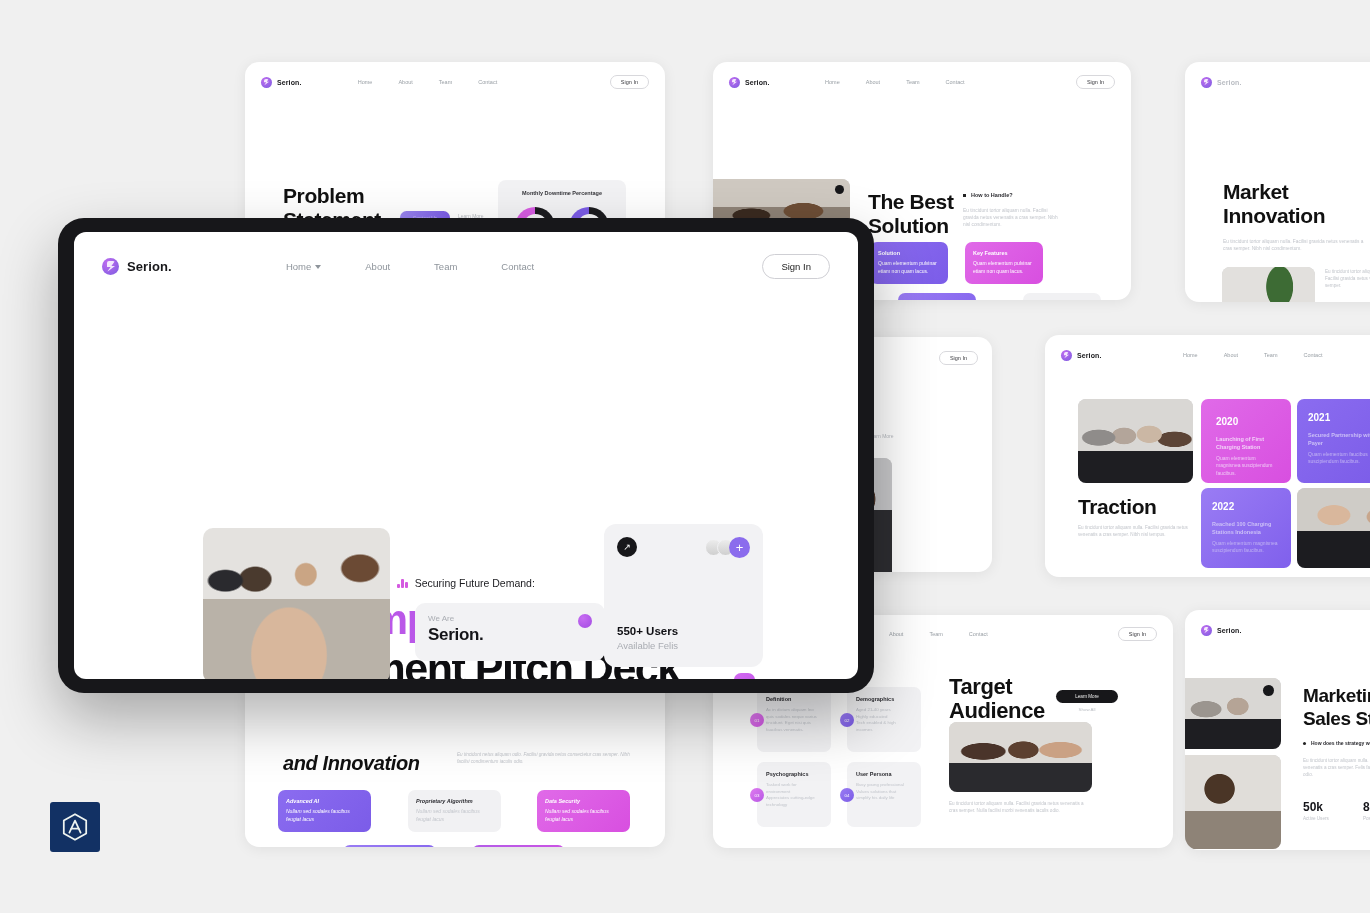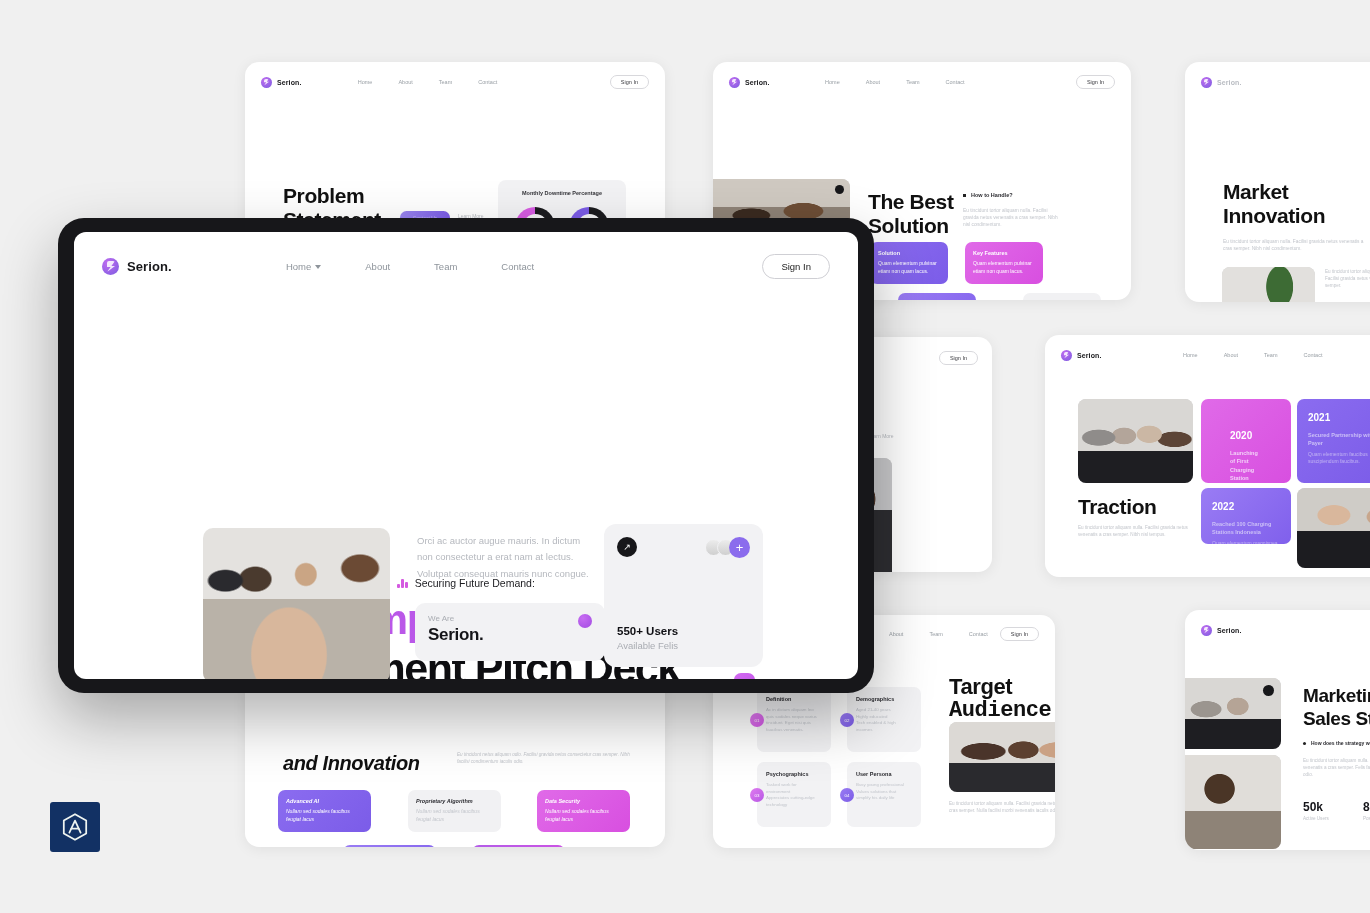--- a/index.html
+++ b/index.html
@@ -380,59 +380,59 @@
 
     <div class="photo" style="position:absolute;left:33px;top:64px;width:115px;height:84px;">
       <div class="ph" style="background:
         radial-gradient(ellipse at 18% 46%, #8f8c8a 0 12%, transparent 13%),
         radial-gradient(ellipse at 40% 44%, #b3a59a 0 12%, transparent 13%),
         radial-gradient(ellipse at 62% 42%, #cbb7a4 0 12%, transparent 13%),
         radial-gradient(ellipse at 84% 48%, #5c4436 0 12%, transparent 13%),
         linear-gradient(180deg,#d9d7d4 0 62%, #1e1e22 62% 100%);"></div>
     </div>
 
-    <div class="chip magenta" style="position:absolute;left:156px;top:64px;width:90px;height:84px;padding:29px;">
+    <div class="chip magenta" style="position:absolute;left:156px;top:64px;width:90px;height:84px;padding:15px;">
       <span style="display:block;font-size:10px;font-weight:700;margin-bottom:6px;">2020</span>
       <span class="chip-t" style="color:#f3d2f8;">Launching of First Charging Station</span>
       <span style="color:#f0c8f5;">Quam elementum magnisnea suscipiendum faucibus.</span>
     </div>
     <div class="chip violet" style="position:absolute;left:252px;top:64px;width:90px;height:84px;padding:11px;">
       <span style="display:block;font-size:10px;font-weight:700;margin-bottom:6px;">2021</span>
       <span class="chip-t" style="color:#ccc0f7;">Secured Partnership with Payer</span>
       <span style="color:#c0b2f3;">Quam elementum faucibus suscipiendum faucibus.</span>
     </div>
-    <div class="chip violet2" style="position:absolute;left:156px;top:153px;width:90px;height:56px;padding:11px;">
+    <div class="chip violet2" style="position:absolute;left:156px;top:153px;width:90px;height:80px;padding:11px;">
       <span style="display:block;font-size:10px;font-weight:700;margin-bottom:6px;">2022</span>
       <span class="chip-t" style="color:#ccc0f7;">Reached 100 Charging Stations Indonesia</span>
       <span style="color:#c0b2f3;">Quam elementum magnisnea suscipiendum faucibus.</span>
     </div>
     <div class="photo" style="position:absolute;left:252px;top:153px;width:123px;height:80px;">
       <div class="ph" style="background:
         radial-gradient(ellipse at 30% 34%, #d9b79c 0 13%, transparent 14%),
         radial-gradient(ellipse at 70% 36%, #c8a68c 0 13%, transparent 14%),
         linear-gradient(180deg,#cfccc7 0 54%, #1c1c20 54% 100%);"></div>
     </div>
 
     <div class="s-head" style="position:absolute;left:33px;top:160px;font-size:21px;">Traction</div>
     <div class="s-body" style="position:absolute;left:33px;top:190px;width:110px;font-size:4.6px;">Eu tincidunt tortor aliquam nulla. Facilisi gravida netus venenatis a cras semper. Nibh nisl tempus.</div>
 
   </div>
 
-  <div class="slide" style="left:713px; top:615px; width:342px; height:233px;">
+  <div class="slide" style="left:713px; top:615px; width:460px; height:233px;">
     <div class="slide-nav" style="height:38px;">
       <div class="nav-links" style="margin-left:160px;">
         <span class="nav-link">About</span>
         <span class="nav-link">Team</span>
         <span class="nav-link">Contact</span>
       </div>
       <span class="signin-pill">Sign In</span>
     </div>
 
     <div class="s-head" style="position:absolute;left:236px;top:60px;font-size:22px;">Target</div>
-    <div class="s-head" style="position:absolute;left:236px;top:84px;font-size:22px;font-family:Liberation Mono, monospace;">Audience</div>
+    <div class="s-head" style="position:absolute;left:236px;top:84px;font-size:22px;">Audience</div>
     <div style="position:absolute;left:343px;top:75px;width:62px;height:13px;border-radius:8px;background:#17171a;color:#eee;font-size:4.6px;display:flex;align-items:center;justify-content:center;">Learn More</div>
     <div style="position:absolute;left:343px;top:92px;width:62px;text-align:center;font-size:4.4px;color:#b9bcc2;">Show All</div>
 
     <div class="photo" style="position:absolute;left:236px;top:107px;width:143px;height:70px;">
       <div class="ph" style="background:
         radial-gradient(ellipse at 24% 42%, #4a342a 0 14%, transparent 15%),
         radial-gradient(ellipse at 52% 40%, #5c4030 0 14%, transparent 15%),
         radial-gradient(ellipse at 78% 40%, #caa184 0 13%, transparent 14%),
         linear-gradient(180deg,#dcd9d5 0 58%, #2a2a2e 58% 100%);"></div>
     </div>
@@ -543,21 +543,20 @@
         <span class="trophy">♛</span>
         <span>2024 the world's best business</span>
       </div>
 
       <div id="t-badge">★</div>
 
       <div id="t-photo">
           <div class="team"></div>
         </div>
 
-      <div id="t-para">Orci ac auctor augue mauris. In dictum non consectetur a erat nam at lectus. Volutpat consequat mauris nunc congue.</div>
 
       <div id="t-weare">
         <div class="lbl">We Are</div>
         <div class="val">Serion.</div>
         <span class="mk"></span>
       </div>
 
       <div id="t-users">
         <div class="dark-ic">↗</div>
         <div class="avs">

